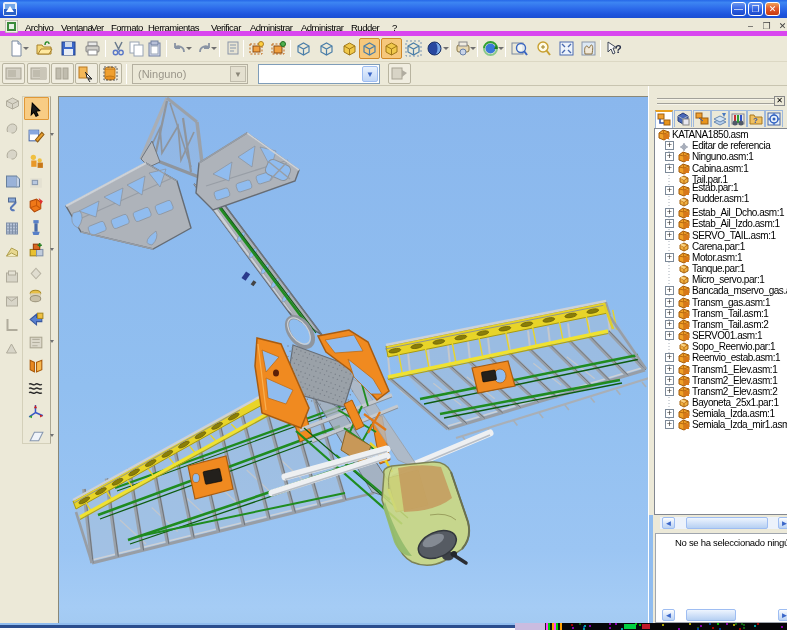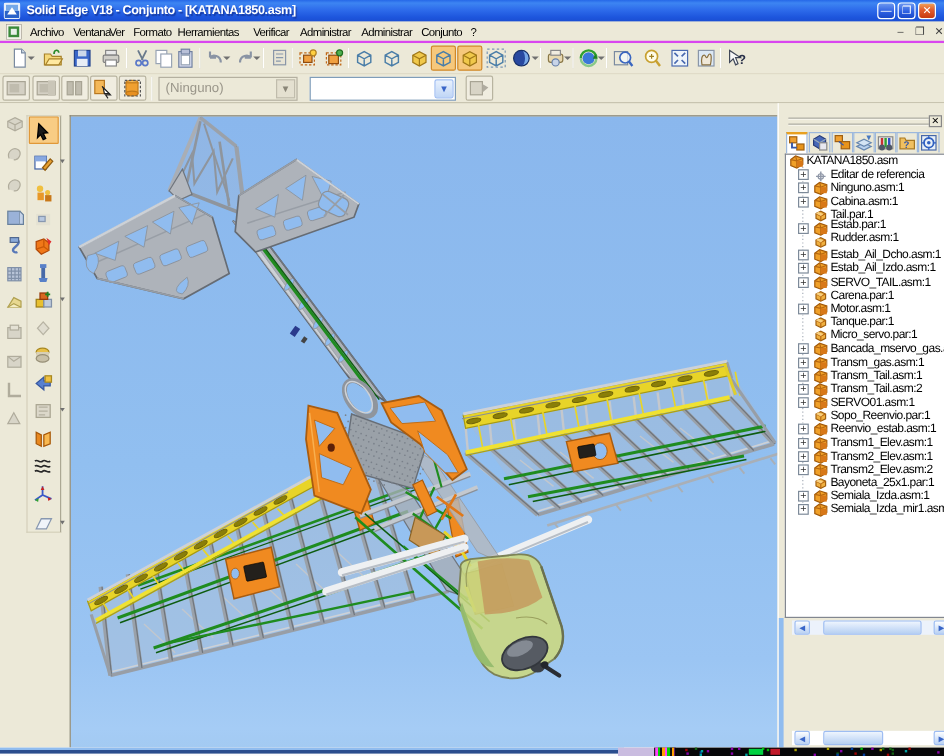--- a/index.html
+++ b/index.html
@@ -8,21 +8,21 @@
 
 #title{left:0;top:0;width:787px;height:18px;
  background:linear-gradient(180deg,#2668e8 0%,#3d85f2 14%,#2e6ceb 45%,#1d55dd 80%,#1a4ed2 100%);}
 #title .txt{position:absolute;left:22px;top:2px;color:#fff;font-size:10.5px;font-weight:bold;
  letter-spacing:-0.3px;line-height:14px;text-shadow:1px 1px 1px #1538a0;}
 .tbtn{position:absolute;top:2px;width:15px;height:14px;border:1px solid #fff;border-radius:3px;
  font-size:9px;color:#fff;text-align:center;line-height:12px;}
 .tbtn.b{background:linear-gradient(180deg,#6a96f0,#2a5ce0 60%,#1a48c8);}
 .tbtn.r{background:linear-gradient(180deg,#f0a058,#e25b2c 45%,#c83a10);}
 
-#menu{left:0;top:18px;width:787px;height:18px;background:#ece9d8;border-bottom:2px solid #d946ef;}
+#menu{left:0;top:18px;width:787px;height:18px;background:#ece9d8;border-bottom:5px solid #d946ef;}
 #menu span{position:absolute;top:4px;font-size:9.5px;letter-spacing:-0.5px;color:#000;}
 .mdibtn{position:absolute;top:3px;width:13px;height:12px;color:#404040;font-size:9px;text-align:center;line-height:11px;}
 
 #tb1{left:0;top:36px;width:787px;height:26px;background:#ece9d8;border-bottom:1px solid #dcd8c4;}
 #tb2{left:0;top:62px;width:787px;height:24px;background:#ece9d8;border-bottom:1px solid #c8c4b0;}
 .ti{position:absolute;top:4px;width:17px;height:17px;}
 .sep1{position:absolute;top:4px;width:1px;height:17px;background:#c8c4ae;border-right:1px solid #fff;}
 .darr{position:absolute;top:11px;width:0;height:0;border-left:3px solid transparent;border-right:3px solid transparent;border-top:3px solid #707070;}
 .btn2{position:absolute;top:1px;width:23px;height:21px;border:1px solid #b8b4a0;border-radius:2px;background:#f0ede0;}
 
@@ -53,40 +53,39 @@
 
 #bstrip{left:0;top:623px;width:787px;height:7px;}
 </style></head><body>
 <div id="title" class="abs">
     <svg class="abs" style="left:3px;top:2px" width="14" height="14">
       <rect x="0" y="0" width="14" height="14" rx="2" fill="#e8f0fa"></rect>
       <rect x="1" y="7" width="12" height="6" fill="#2a62c8"></rect>
       <rect x="2" y="2" width="10" height="5" fill="#74a8e8"></rect>
       <path d="M3 10 L7 4 L11 10 Z" fill="#fff"></path>
     </svg>
-    <div class="txt">Solid Edge V18 - Conjunto - [KATANA1850.asm]</div>
     <div class="tbtn b" style="left:731px;">—</div>
     <div class="tbtn b" style="left:748px;">❐</div>
     <div class="tbtn r" style="left:765px;">✕</div>
   </div>
 <div id="menu" class="abs">
     <svg class="abs" style="left:5px;top:2px" width="13" height="13">
       <rect x="0" y="0" width="13" height="13" fill="#f4f2ea" stroke="#9a968a"></rect>
       <rect x="2" y="2" width="9" height="9" fill="#3a8a3a"></rect>
       <rect x="4" y="4" width="5" height="5" fill="#e8f0e8"></rect>
     </svg>
     <span style="left:25px">Archivo</span>
     <span style="left:61px">Ventana</span>
     <span style="left:91px">Ver</span>
     <span style="left:111px">Formato</span>
     <span style="left:148px">Herramientas</span>
     <span style="left:211px">Verificar</span>
     <span style="left:250px">Administrar</span>
     <span style="left:301px">Administrar</span>
-    <span style="left:351px">Conjunto</span>
+    <span style="left:351px">Rudder</span>
     <span style="left:392px">?</span>
     <div class="mdibtn" style="left:744px;">–</div>
     <div class="mdibtn" style="left:760px;">❐</div>
     <div class="mdibtn" style="left:776px;">✕</div>
   </div>
 <div id="tb1" class="abs">
     <svg class="ti" style="left:8px;top:4px" width="17" height="17" viewBox="0 0 17 17">
       <path d="M4 1 L10 1 L13 4 L13 16 L4 16 Z" fill="#fff" stroke="#7a8aa0"></path>
       <path d="M10 1 L10 4 L13 4" fill="#d8e4f0" stroke="#7a8aa0"></path>
     </svg>
@@ -1002,20 +1001,23 @@
         <path d="M5 1 L6 5 L11 3 M6 5 L6 11 M1 4 L6 5" stroke="#b86810" fill="none"></path>
         <rect x="6" y="5" width="5" height="5" fill="#d87818"></rect>
       </svg>
       <div class="trow" style="left:37px;top:290px">Semiala_Izda_mir1.asm:1</div>
     </div>
     <div class="sb" style="left:11px;top:431px;width:128px">
       <div class="sbtn" style="left:2px">◄</div>
       <div class="sthumb" style="left:26px;width:82px"></div>
       <div class="sbtn" style="left:118px">►</div>
     </div>
+    <div id="prompt">
+      <div>No se ha seleccionado ningú</div>
+    </div>
     <div class="sb" style="left:11px;top:523px;width:128px;background:#fff">
       <div class="sbtn" style="left:2px">◄</div>
       <div class="sthumb" style="left:26px;width:50px"></div>
       <div class="sbtn" style="left:118px">►</div>
     </div>
     <div class="abs" style="left:0px;top:429px;width:4px;height:108px;background:#90bcef"></div>
   </div>
 <div id="bstrip" class="abs">
     <div class="abs" style="left:0;top:0;width:787px;height:7px;background:#fbfbfd"></div>
     <div class="abs" style="left:0;top:0;width:520px;height:2px;background:#90bcef"></div>

